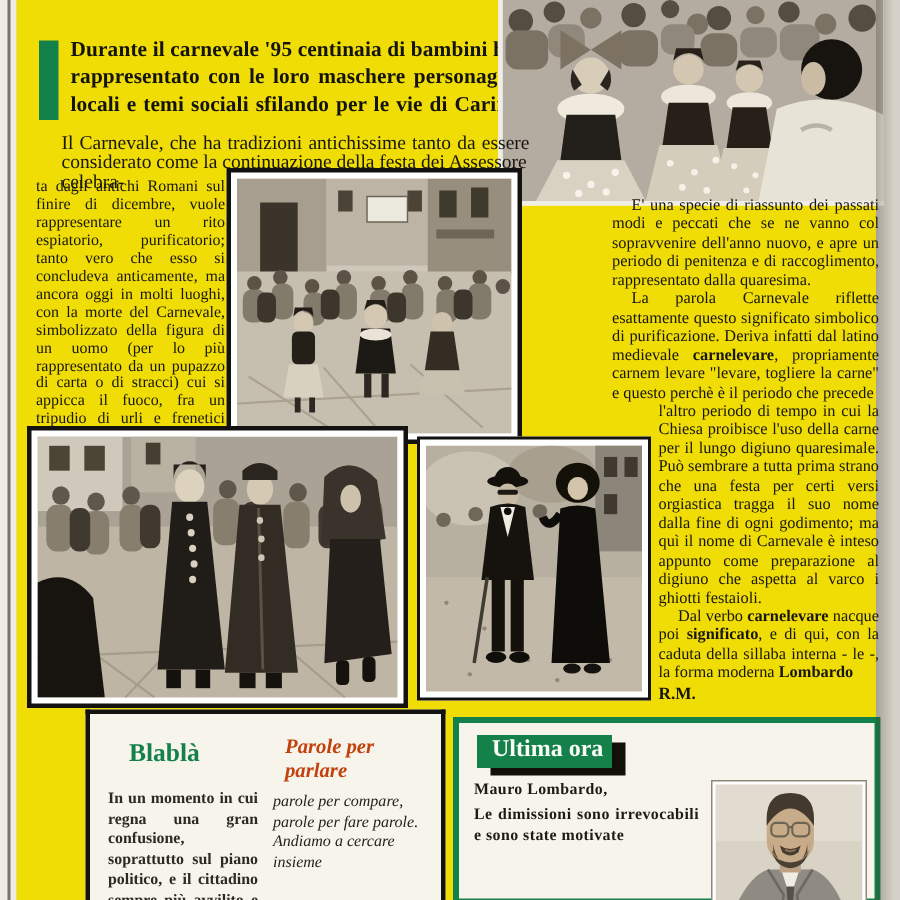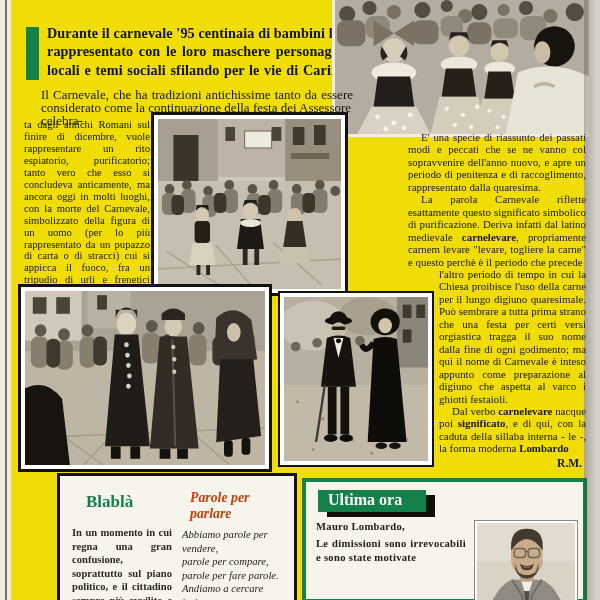--- a/index.html
+++ b/index.html
@@ -18,42 +18,42 @@
   
   .intro{position:absolute;left:18px;top:88px;width:312px;font-size:13px;line-height:13px;color:#17160f;margin-left:12px;}
   .intro .in-line1{text-align:justify;text-align-last:justify;white-space:nowrap;}
   
   .left-col{position:absolute;left:13px;top:119px;width:126px;font-size:10.65px;line-height:11.95px;
     text-align:justify;color:#17160f;}
   .right-col{position:absolute;left:397px;top:131px;width:178px;font-size:10.9px;line-height:12.45px;
     text-align:justify;color:#17160f;}
   .right-col p{margin:0;text-indent:13px;}
   .rc-narrow{margin-left:31px;}
-  .signature{text-align:right;font-weight:bold;font-size:11.5px;margin-top:2px;padding-right:4px;}
+  .signature{text-align:left;font-weight:bold;font-size:11.5px;margin-top:2px;padding-right:4px;}
   
   .photo{position:absolute;background:#fff;}
   .photo svg{display:block;}
   .ph-top{left:321px;top:0;width:257px;height:137px;border-left:3px solid #efede6;border-bottom:3px solid #efede6;box-sizing:border-box;}
   .ph-center{left:140px;top:112px;width:197px;height:184px;border:3px solid #131210;padding:4px;box-sizing:border-box;}
   .ph-robes{left:7px;top:284px;width:254px;height:188px;border:3px solid #131210;padding:4px;box-sizing:border-box;}
   .ph-couple{left:267px;top:291px;width:156px;height:176px;border:2px solid #131210;padding:4px;box-sizing:border-box;}
   
   .blabla-box{position:absolute;left:46px;top:473px;width:240px;height:130px;background:#f7f4eb;
     border:3px solid #131210;border-bottom:none;box-sizing:border-box;padding:14px 10px 0 12px;display:flex;gap:10px;}
   .bb-left{width:100px;flex:none;}
   .blabla-title{color:var(--accent-green,#15814a);font-weight:bold;font-size:17px;margin:2px 0 14px 14px;}
   .blabla-body{font-size:10.6px;line-height:13.6px;text-align:justify;font-weight:bold;color:#2b2a24;}
   .bb-right{flex:1;}
   .parole-title{font-weight:bold;font-style:italic;font-size:13.8px;margin:0 0 6px 8px;color:#c2410c;}
   .poem-line{font-style:italic;font-size:10.7px;line-height:13.6px;color:#23221c;}
   
   .ultima-box{position:absolute;left:291px;top:478px;width:285px;height:125px;background:#f7f4eb;
     border:4px solid var(--accent-green,#15814a);box-sizing:border-box;padding:6px 8px 0 10px;}
   .ultima-title{display:inline-block;background:var(--accent-green,#15814a);color:#fdfdf8;
-    font-weight:bold;font-size:16px;padding:1px 24px 3px 10px;box-shadow:9px 5px 0 #111009;margin:2px 0 8px 2px;}
+    font-weight:bold;font-size:16px;padding:1px 6px 3px 10px;box-shadow:9px 5px 0 #111009;margin:2px 0 8px 2px;}
   .ultima-cols{display:flex;gap:8px;}
   .ultima-text{width:150px;flex:none;font-weight:bold;font-size:10.6px;line-height:13.4px;
     letter-spacing:.3px;text-align:justify;color:#1c1b15;}
   .ultima-text p{margin:0;}
   .ultima-text .gap{margin-top:4px;}
   .ph-portrait{position:relative;flex:none;width:104px;height:110px;background:#fff;
     border:1px solid #8d887c;padding:2px;box-sizing:border-box;}
 </style>
 </head>
 <body>
@@ -383,21 +383,20 @@
       </svg>
     </div>
 
     <div class="blabla-box">
       <div class="bb-left">
         <div class="blabla-title">Blablà</div>
         <div class="blabla-body">In un momento in cui regna una gran confusione, soprattutto sul piano politico, e il cittadino sempre più avvilito e sfiduciato non</div>
       </div>
       <div class="bb-right">
         <div class="parole-title">Parole per parlare</div>
-        <div class="poem-line">Abbiamo parole per vendere,</div>
         <div class="poem-line">parole per compare,</div>
         <div class="poem-line">parole per fare parole.</div>
         <div class="poem-line">Andiamo a cercare insieme</div>
 
       </div>
     </div>
 
     <div class="ultima-box">
       <div class="ultima-title">Ultima ora</div>
       <div class="ultima-cols">

